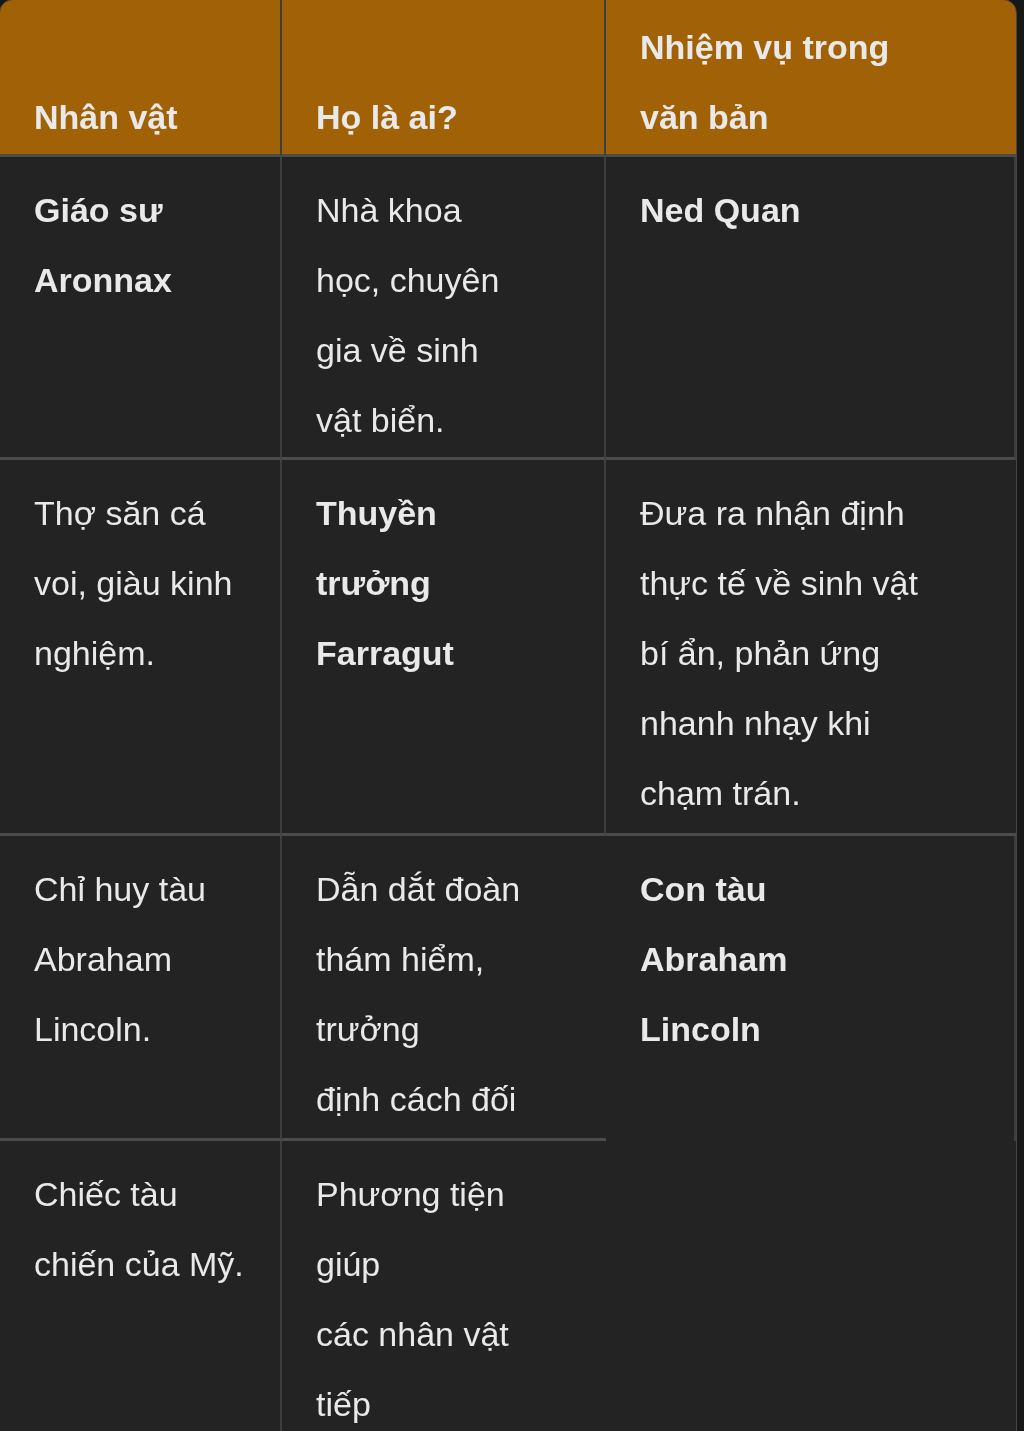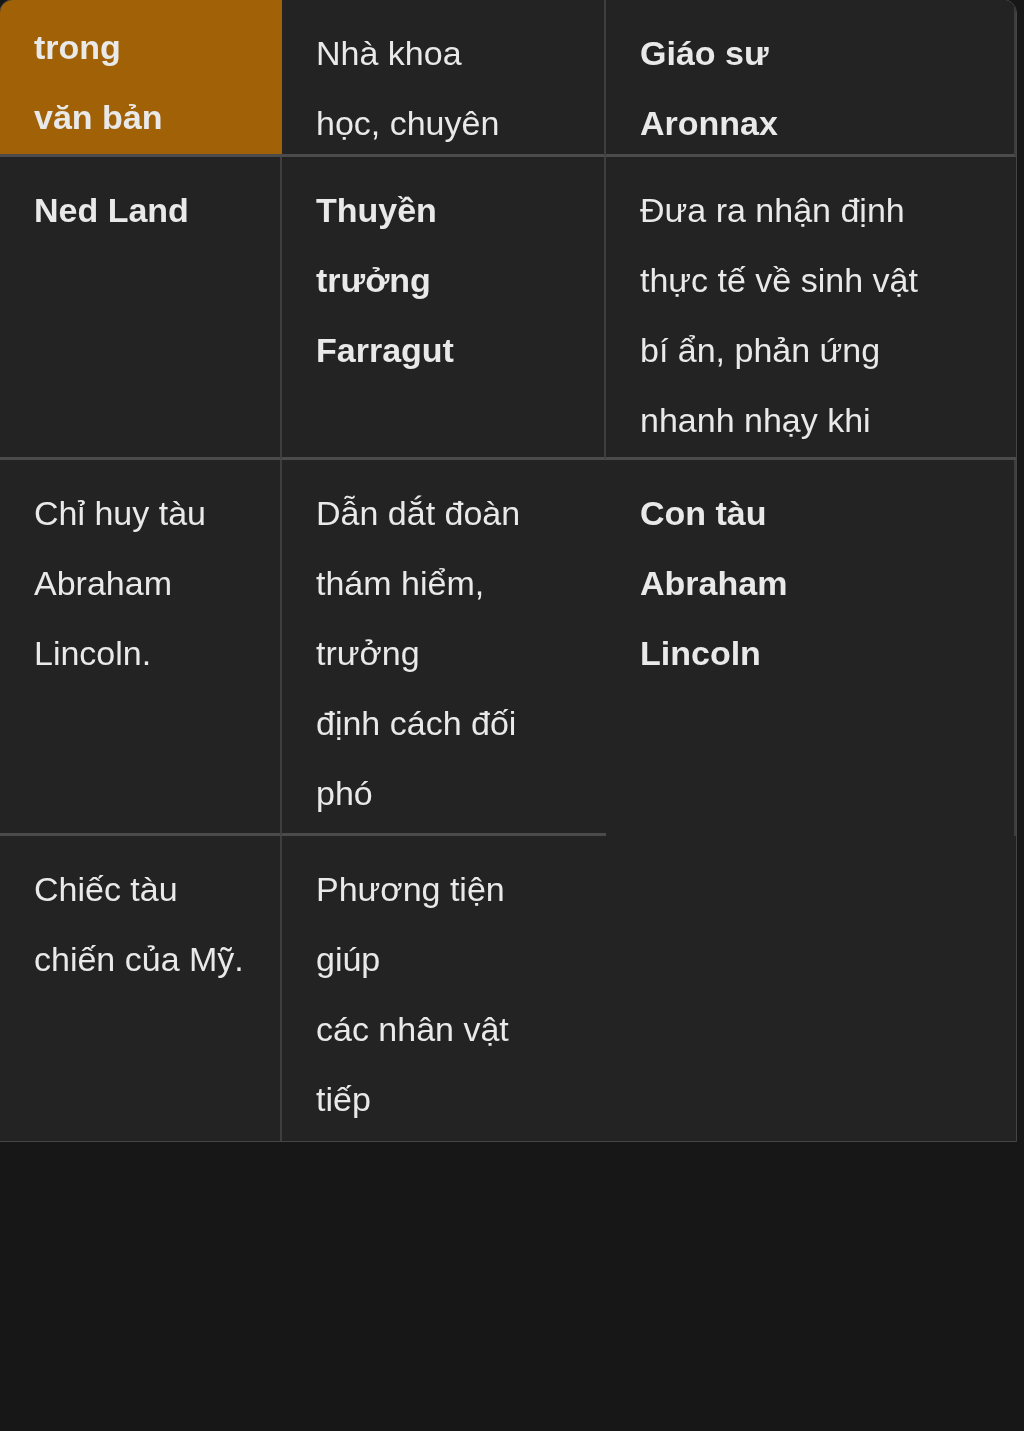--- a/index.html
+++ b/index.html
@@ -61,31 +61,36 @@
     border-bottom: none;
     min-height: 301px;
   }
 </style>
 </head>
 <body>
 
 <div class="page">
   <div class="char-table">
 
+    <div class="cell head colsep">Nhân vật</div>
+    <div class="cell head colsep">Họ là ai?</div>
     <div class="cell head">Nhiệm vụ trong
 văn bản</div>
 
+    <div class="cell name colsep">Giáo sư
+Aronnax</div>
     <div class="cell colsep">Nhà khoa
 học, chuyên
 gia về sinh
 vật biển.</div>
-    <div class="cell name colsep">Giáo sư
-Aronnax</div>
 
-    <div class="cell name colsep">Ned Land</div>
+    <div class="cell name colsep">Ned Quan</div>
+    <div class="cell colsep">Thợ săn cá
+voi, giàu kinh
+nghiệm.</div>
     <div class="cell name colsep">Thuyền
 trưởng
 Farragut</div>
 
     <div class="cell">Đưa ra nhận định
 thực tế về sinh vật
 bí ẩn, phản ứng
 nhanh nhạy khi
 chạm trán.</div>
     <div class="cell colsep">Chỉ huy tàu

